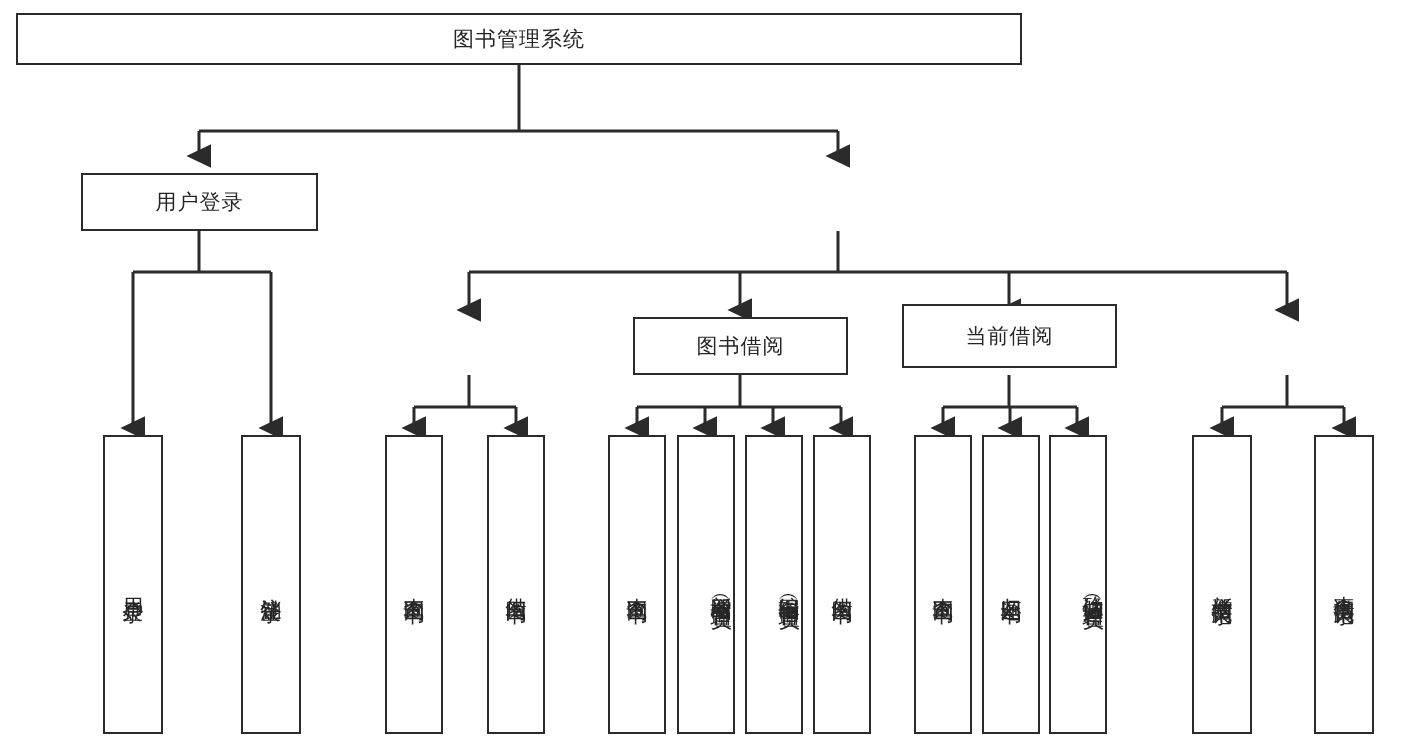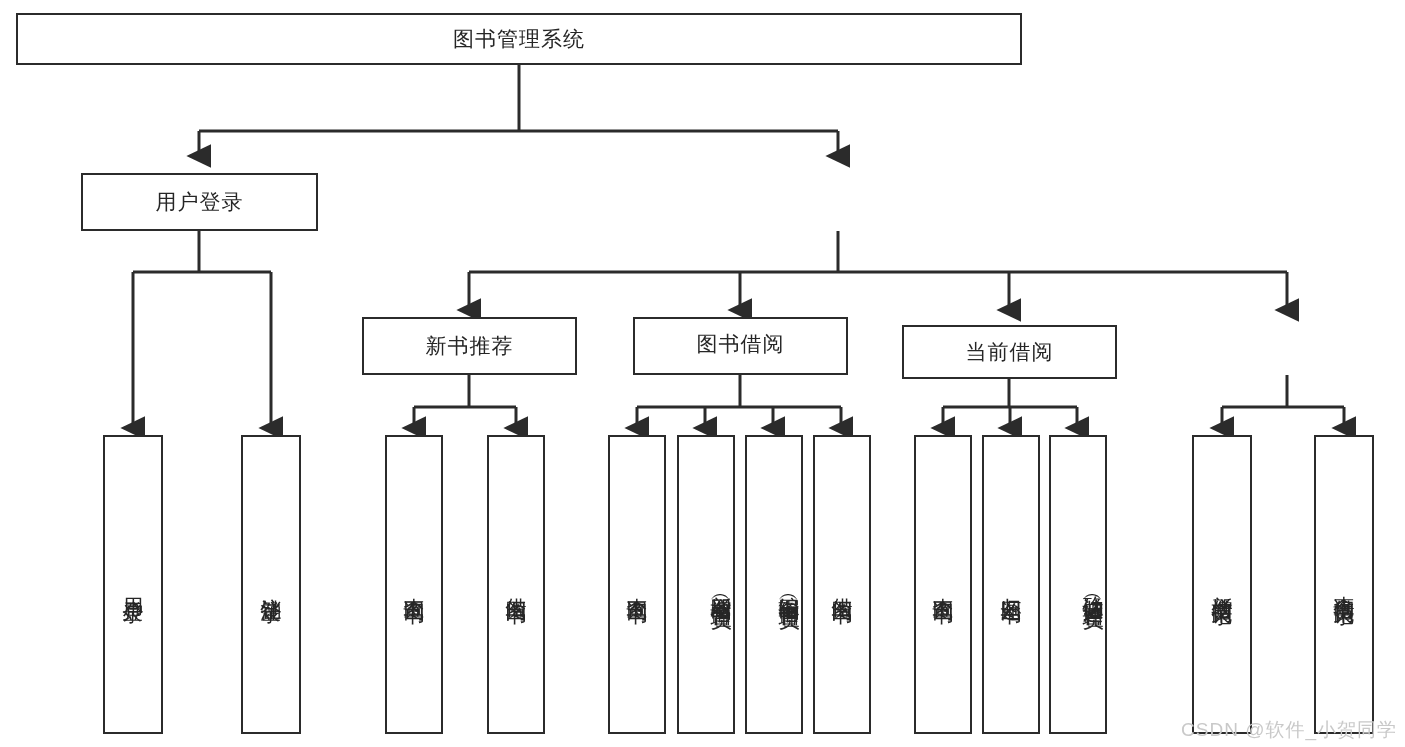--- a/index.html
+++ b/index.html
@@ -127,27 +127,24 @@
   </svg>
 
   <div class="node horiz node-title" style="left:16px; top:13px; width:1006px; height:52px;">
     <span>图书管理系统</span>
   </div>
 
   <div class="node horiz" style="left:81px; top:173px; width:237px; height:58px;">
     <span>用户登录</span>
   </div>
 
-  <div class="node horiz" style="left:362px; top:317px; width:215px; height:58px;">
-    <span>新书推荐</span>
-  </div>
-  <div class="node horiz" style="left:633px; top:317px; width:215px; height:58px;font-family:Liberation Mono, monospace;">
+  <div class="node horiz" style="left:633px; top:317px; width:215px; height:58px;">
     <span>图书借阅</span>
   </div>
-  <div class="node horiz" style="left:902px; top:325px; width:215px; height:54px;">
+  <div class="node horiz" style="left:902px; top:304px; width:215px; height:64px;">
     <span>当前借阅</span>
   </div>
 
   <div class="node vert mid" style="left:103px; top:435px; width:60px; height:299px;">
     <span>用户登录</span>
   </div>
   <div class="node vert mid" style="left:241px; top:435px; width:60px; height:299px;">
     <span>注销登录</span>
   </div>
 
@@ -181,15 +178,14 @@
     <span>确认归还（管理员）</span>
   </div>
 
   <div class="node vert mid" style="left:1192px; top:435px; width:60px; height:299px;">
     <span>新增借阅记录</span>
   </div>
   <div class="node vert mid" style="left:1314px; top:435px; width:60px; height:299px;">
     <span>查询借阅记录</span>
   </div>
 
-  <div class="watermark">CSDN @软件_小贺同学</div>
 
 </div>
 
 </body></html>

